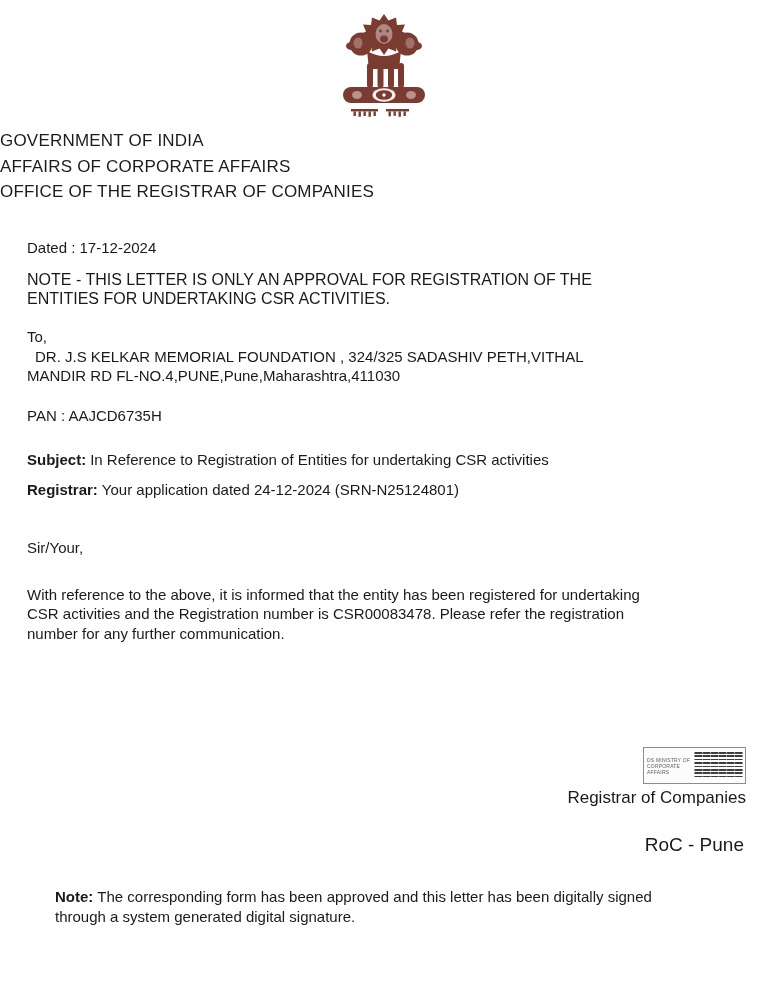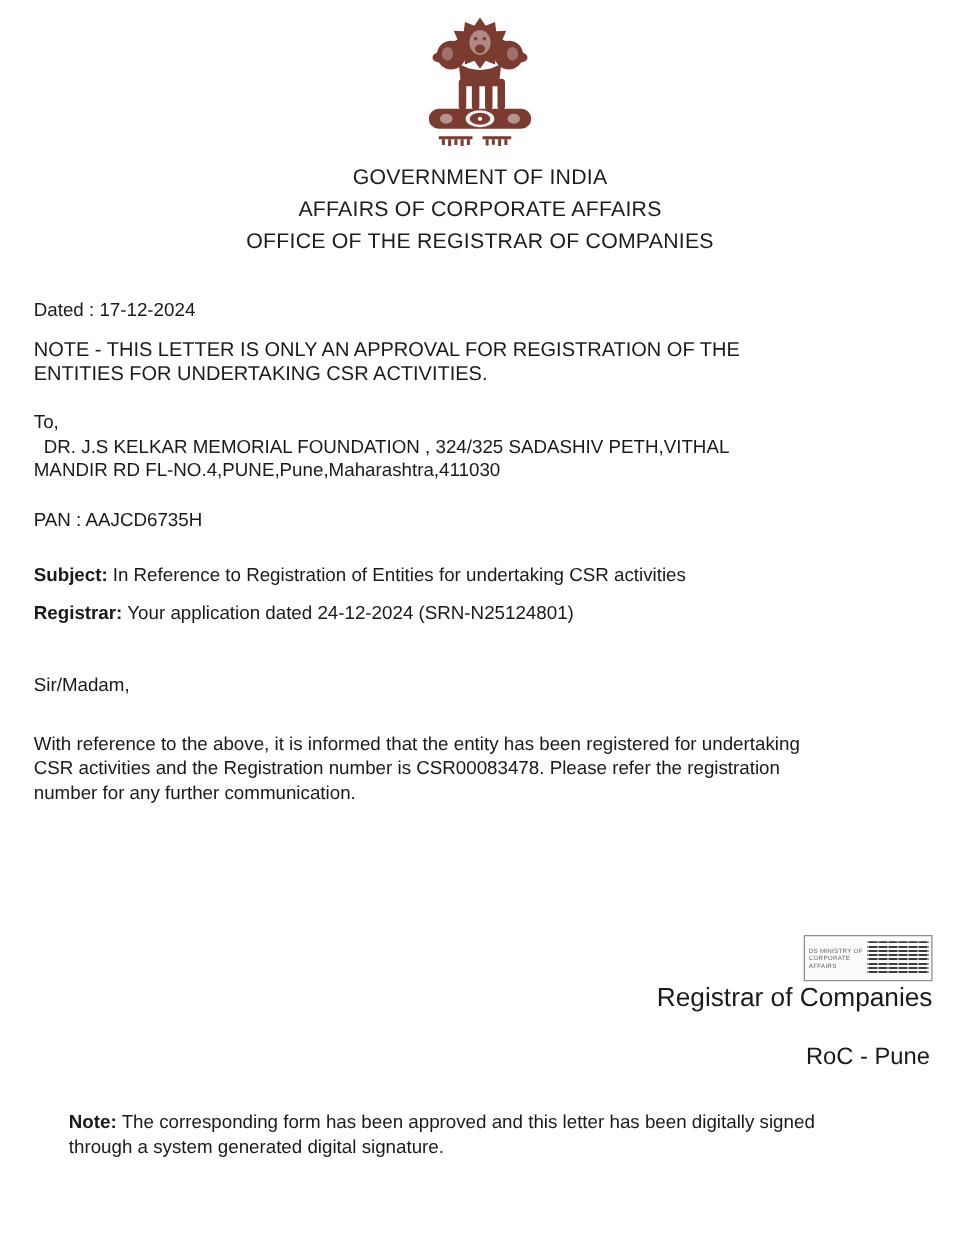--- a/index.html
+++ b/index.html
@@ -12,21 +12,21 @@
     color: #1a1a1a;
     overflow: hidden;
   }
   p { margin: 0; }
   .block { display: block; }
 
   .emblem-wrap { padding-top: 13px; text-align: center; }
 
   .hdr {
     margin-top: 7px;
-    text-align: center;
+    text-align: left;
     font-size: 17px;
     line-height: 25.5px;
     letter-spacing: 0.2px;
     color: #1c1c1c;
   }
 
   .content { margin: 0 27px; font-size: 15px; }
 
   .dated { margin-top: 34px; line-height: 18px; }
 
@@ -66,21 +66,21 @@
     color: #5f5f5f;
     letter-spacing: 0.2px;
   }
   .ds-right {
     flex: 1;
     height: 27px;
     background:
       repeating-linear-gradient(90deg, rgba(255,255,255,0.45) 0 1.5px, rgba(255,255,255,0) 1.5px 8px),
       repeating-linear-gradient(180deg, #3c3c3c 0 1.6px, rgba(255,255,255,0) 1.6px 3.4px);
   }
-  .signatory { margin-top: 5px; font-size: 21px; line-height: 18px; text-align: right; }
+  .signatory { margin-top: 5px; font-size: 17px; line-height: 18px; text-align: right; }
   .roc { margin-top: 29px; font-size: 19px; line-height: 18px; padding-right: 2px; }
 
   .note-bottom { margin-top: 33px; line-height: 20px; margin-left: 28px; }
 </style>
 </head>
 <body>
 
 <div class="page">
 
   <div class="emblem-wrap">
@@ -149,21 +149,21 @@
     <p class="pan">PAN : AAJCD6735H</p>
 
     <p class="subject">
       <span class="lbl">Subject:</span><span>In Reference to Registration of Entities for undertaking CSR activities</span>
     </p>
 
     <p class="reference">
       <span class="lbl">Registrar:</span><span>Your application dated 24-12-2024 (SRN-N25124801)</span>
     </p>
 
-    <p class="salutation">Sir/Madam,</p>
+    <p class="salutation">Sir/Your,</p>
 
     <p class="body-text">
       <span class="block">With reference to the above, it is informed that the entity has been registered for undertaking</span>
       <span class="block">CSR activities and the Registration number is CSR00083478. Please refer the registration</span>
       <span class="block">number for any further communication.</span>
     </p>
 
     <div class="sig-area">
       <div class="ds-box">
         <div class="ds-left">DS MINISTRY OF CORPORATE AFFAIRS</div>

